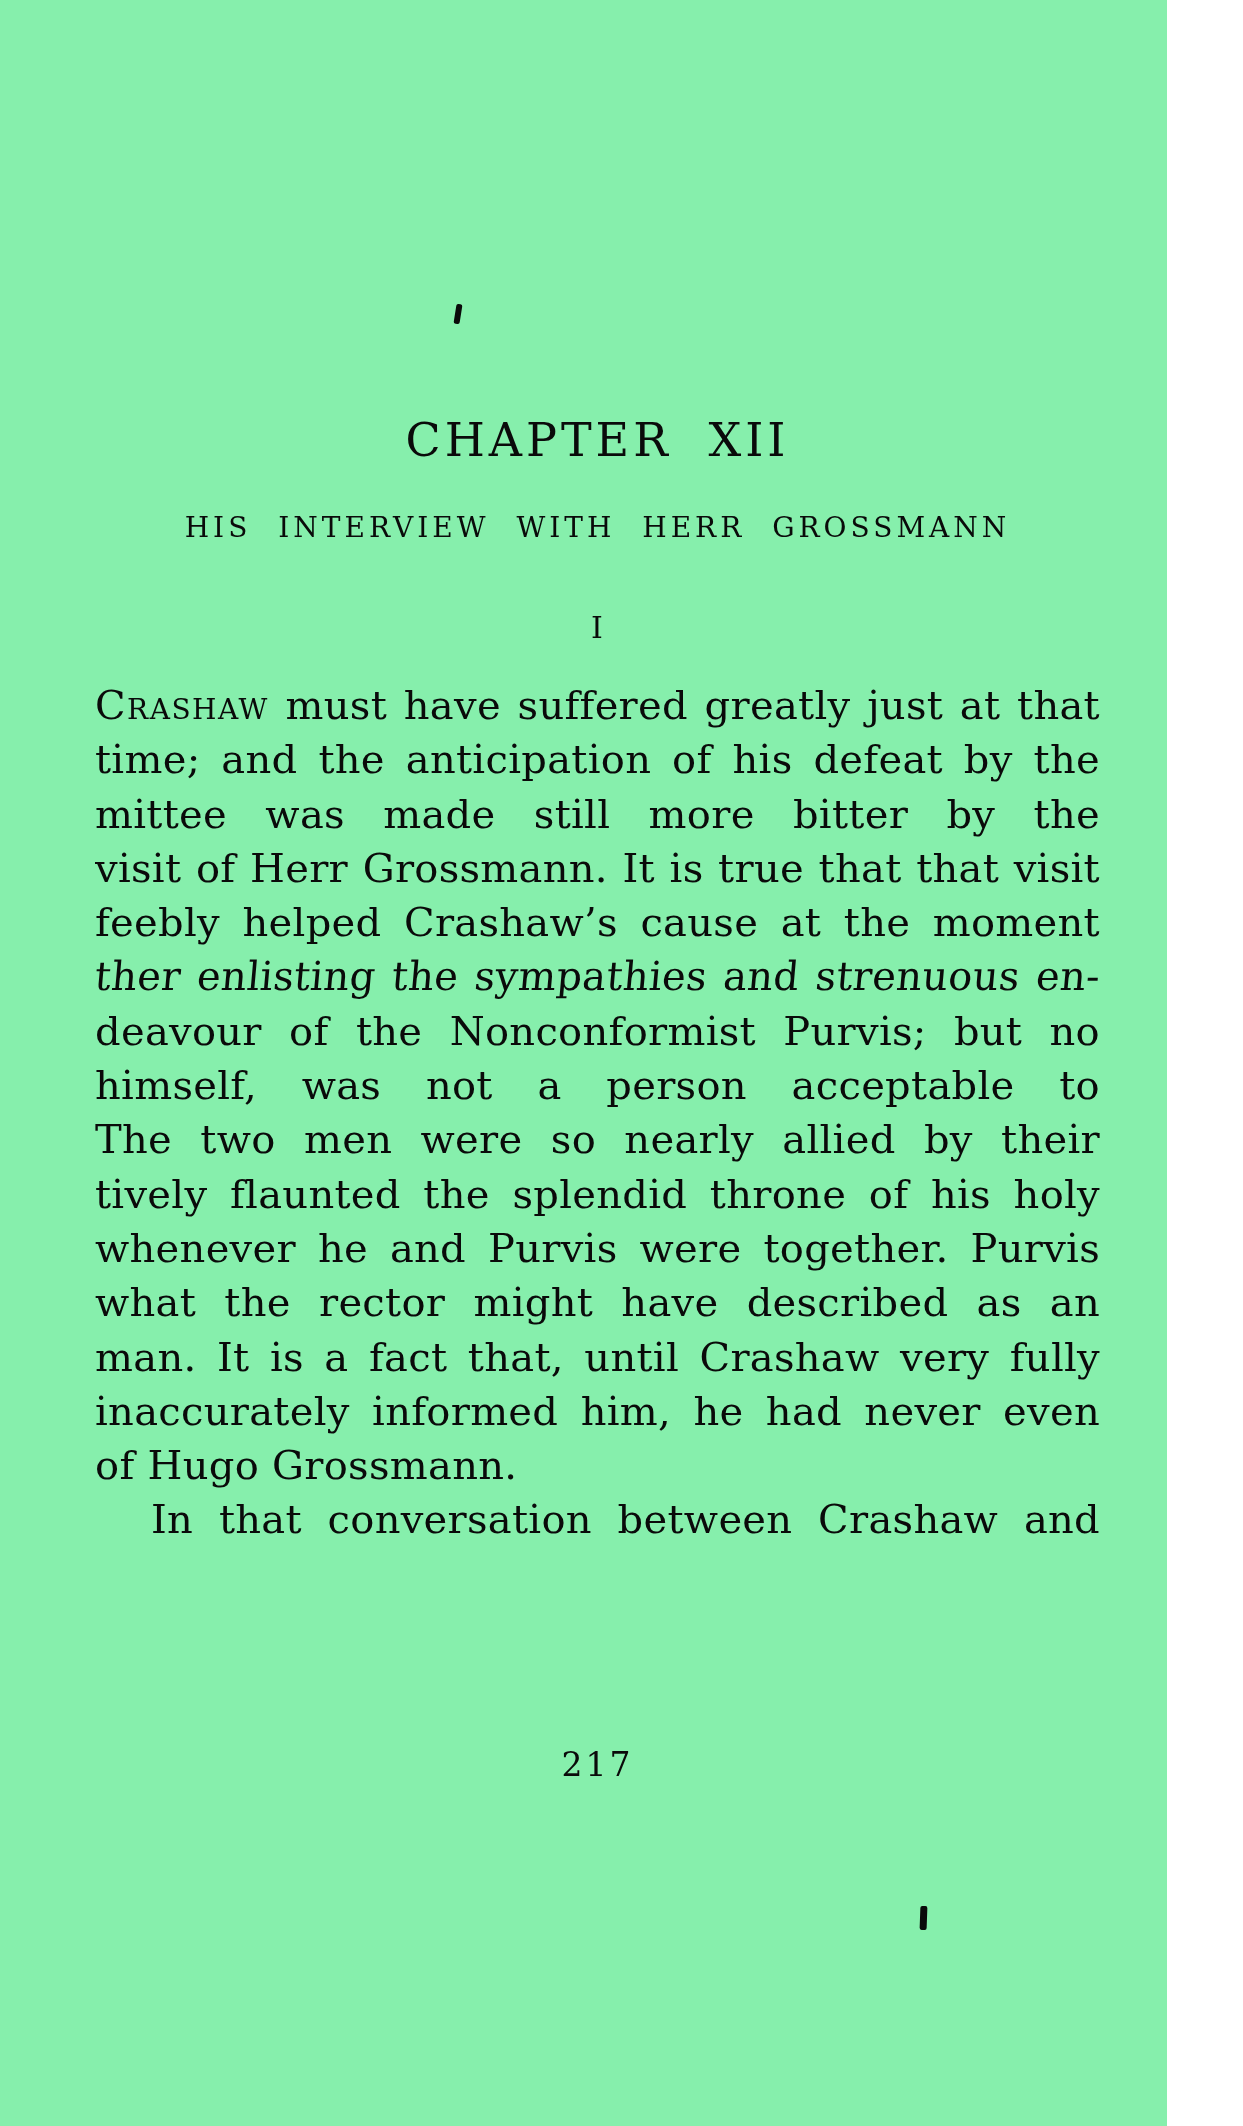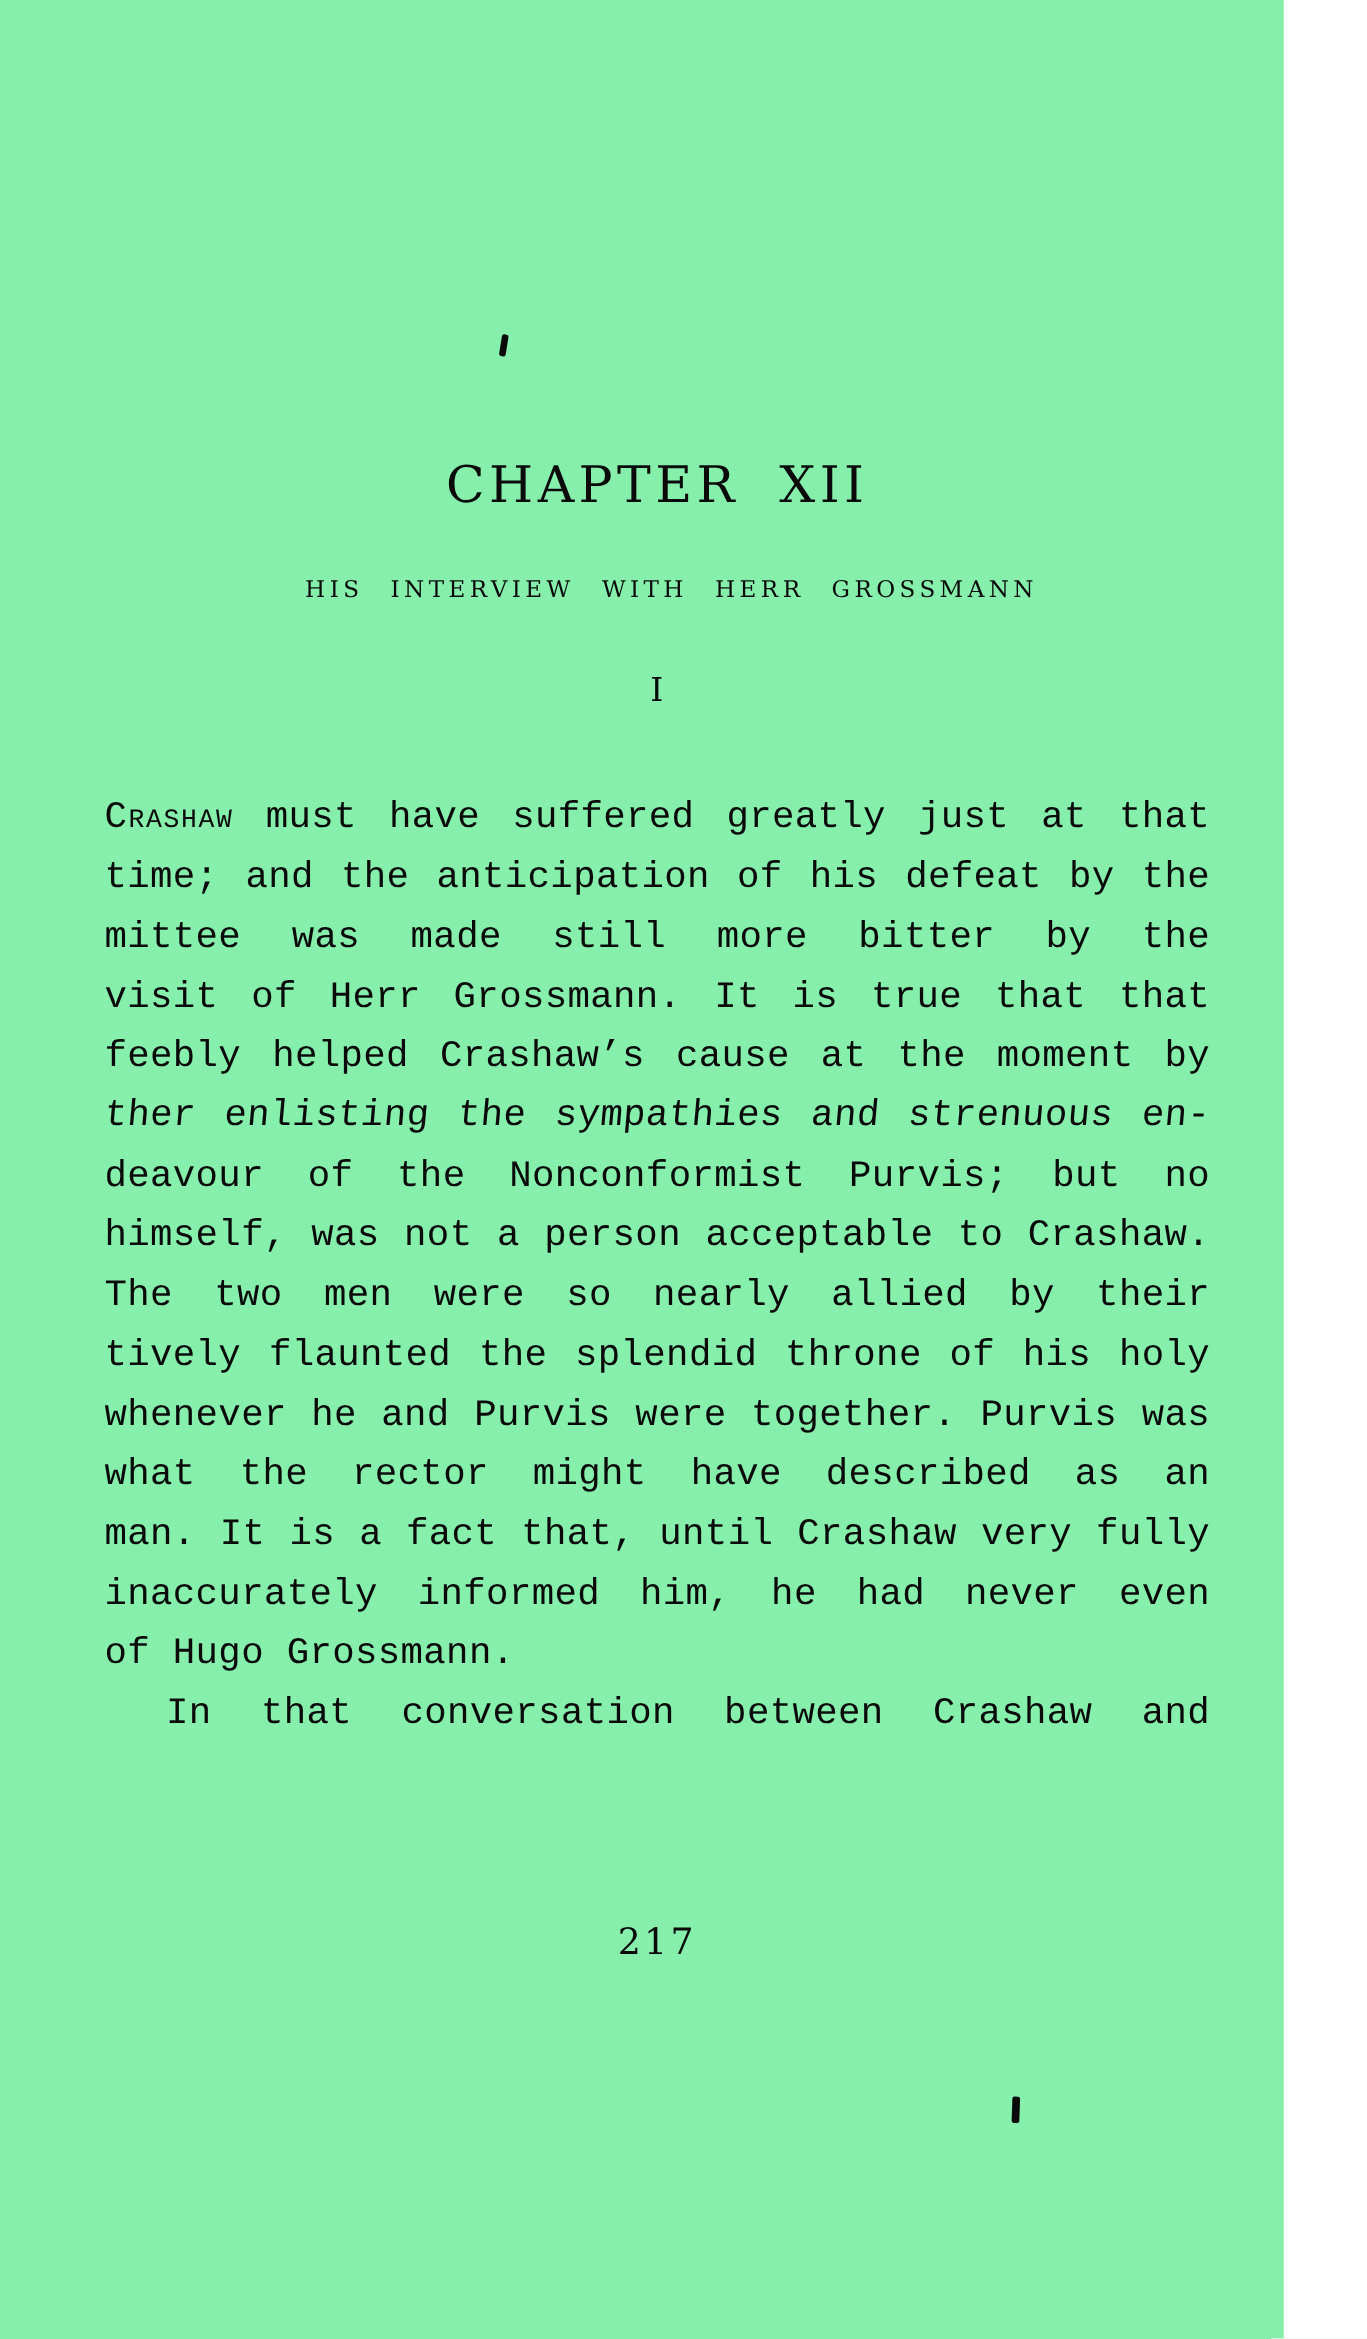--- a/index.html
+++ b/index.html
@@ -40,43 +40,42 @@
     font-weight: normal;
     text-align: center;
     letter-spacing: 4px;
     word-spacing: 18px;
     white-space: nowrap;
   }
   .chapter-subheading {
     position: absolute;
     left: 95px; width: 1005px;
     top: 511px;
-    margin: 13px;
-    font-size: 21px;
+    margin: 0;
+    font-size: 28px;
     font-weight: normal;
     text-align: center;
     letter-spacing: 4px;
     word-spacing: 14px;
     white-space: nowrap;
   }
   .section-number {
     position: absolute;
     left: 95px; width: 1005px;
     top: 610px;
     text-align: center;
     font-size: 30px;
     letter-spacing: 1px;
   }
   .body-text {
     position: absolute;
-    left: 95px; top: 717px;
+    left: 95px; top: 678px;
     width: 1005px;
-    font-size: 34px;
+    font-size: 40px;
     letter-spacing: 0.3px;
-    font-family: Liberation Mono, monospace;
   }
   .line {
     height: 54.3px;
     line-height: 54.3px;
     text-align: justify;
     text-align-last: justify;
     white-space: nowrap;
     
   }
   .line { white-space: normal; overflow: hidden; }

